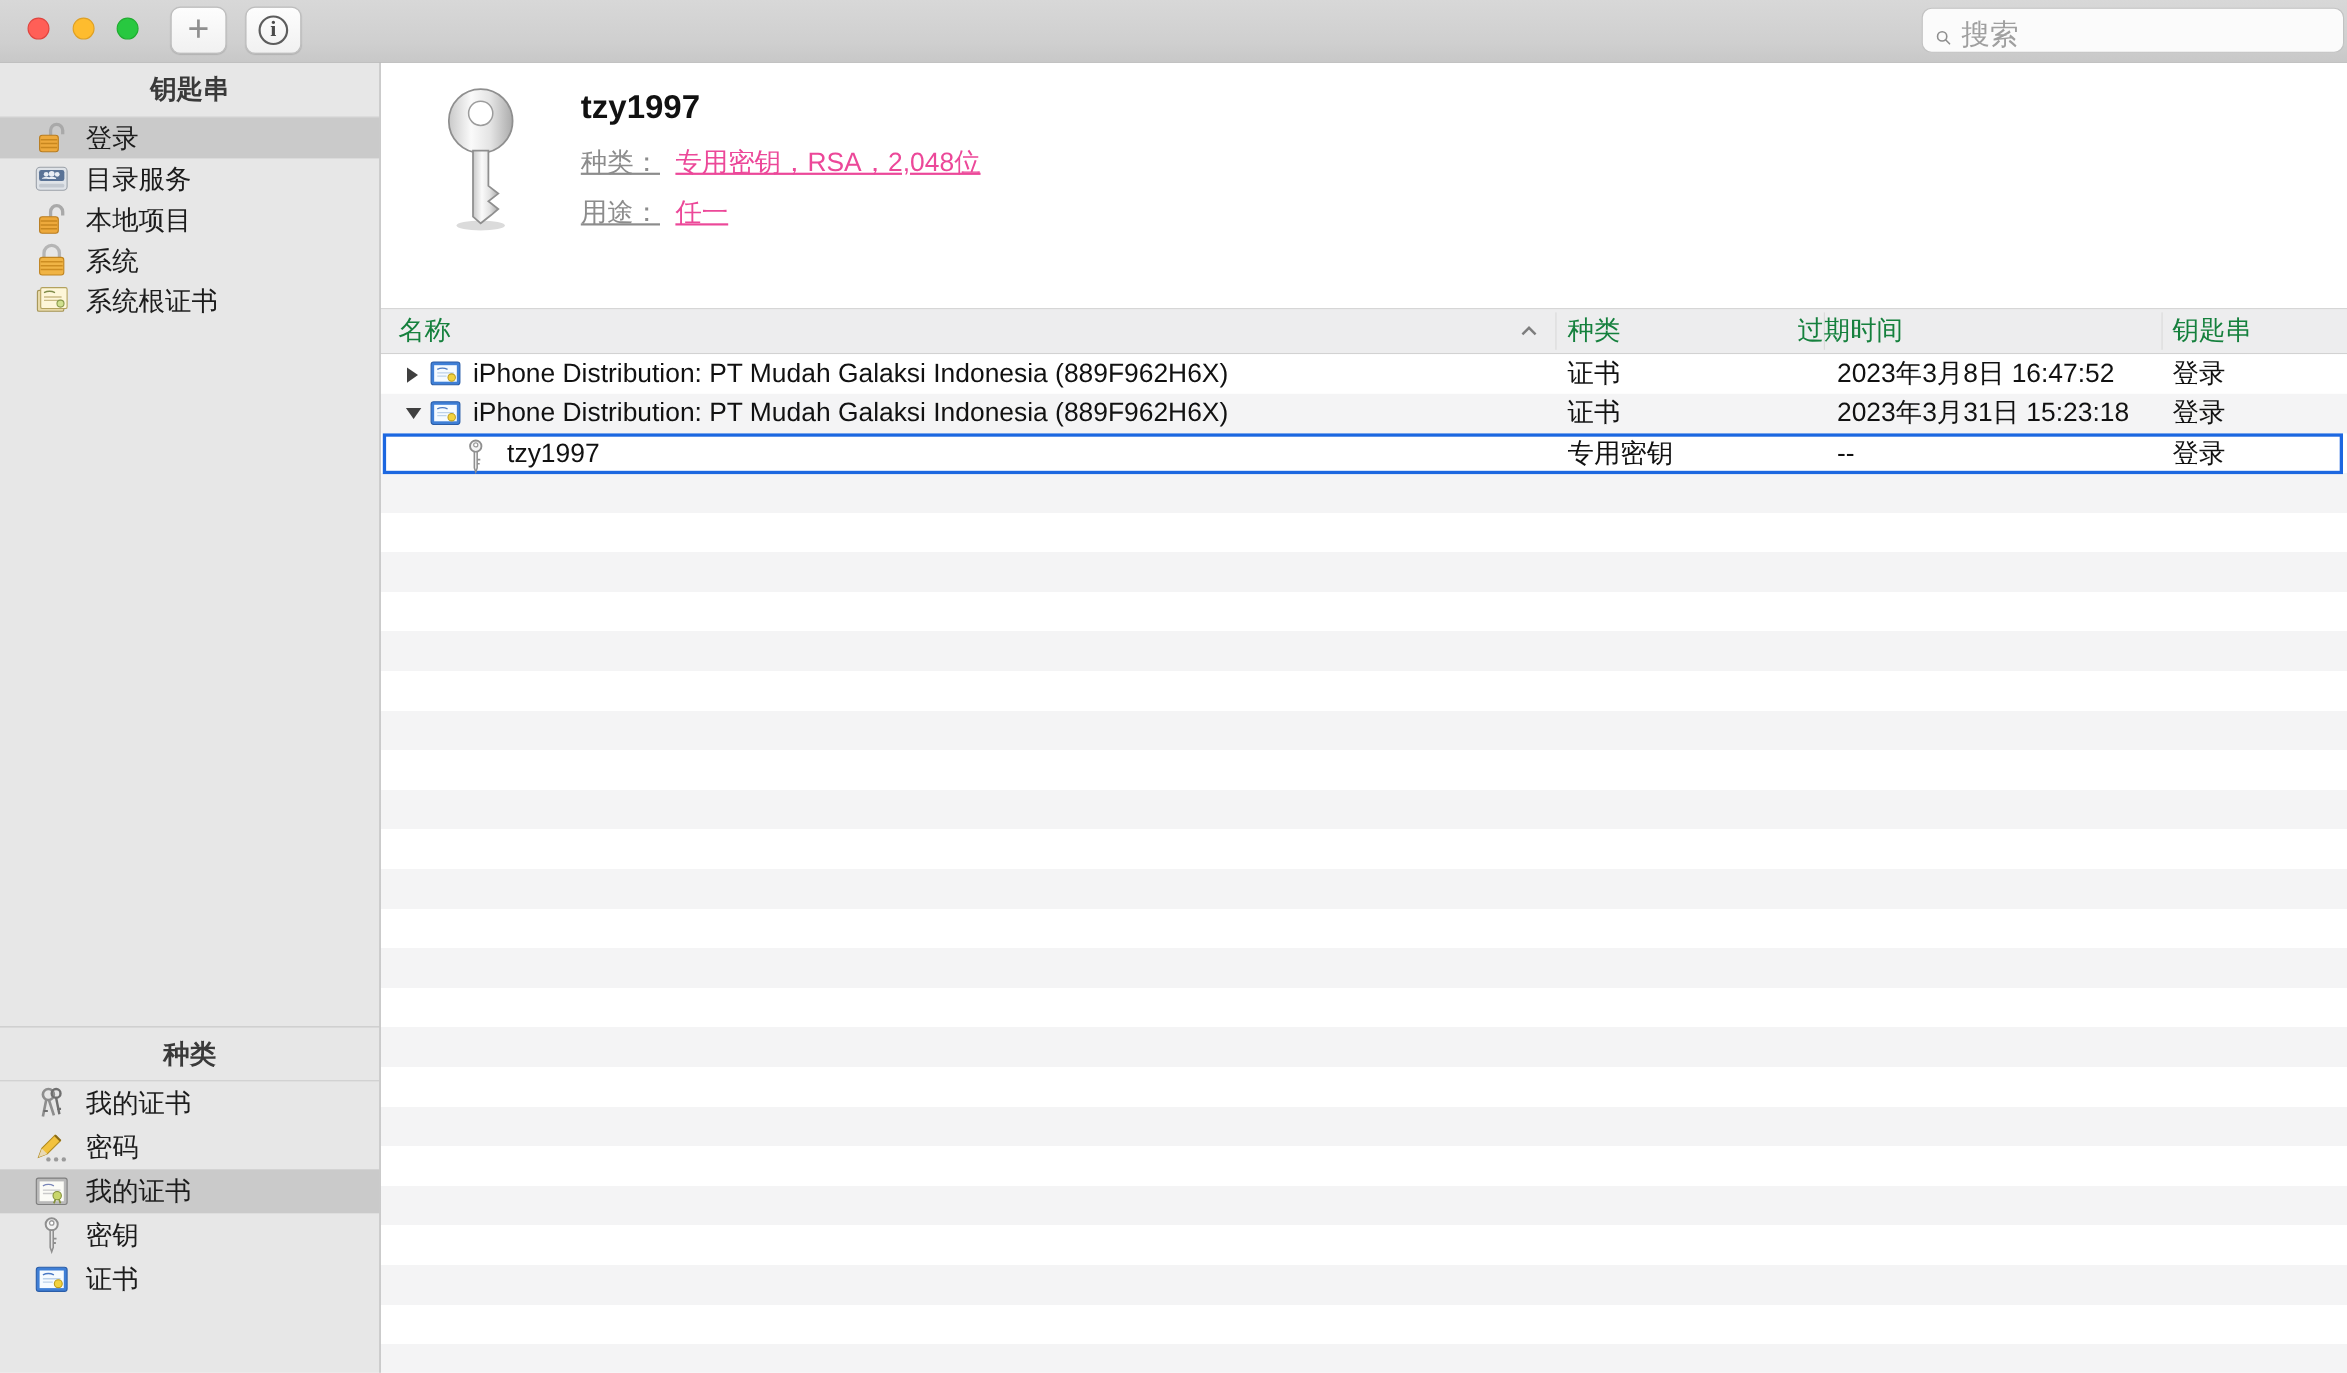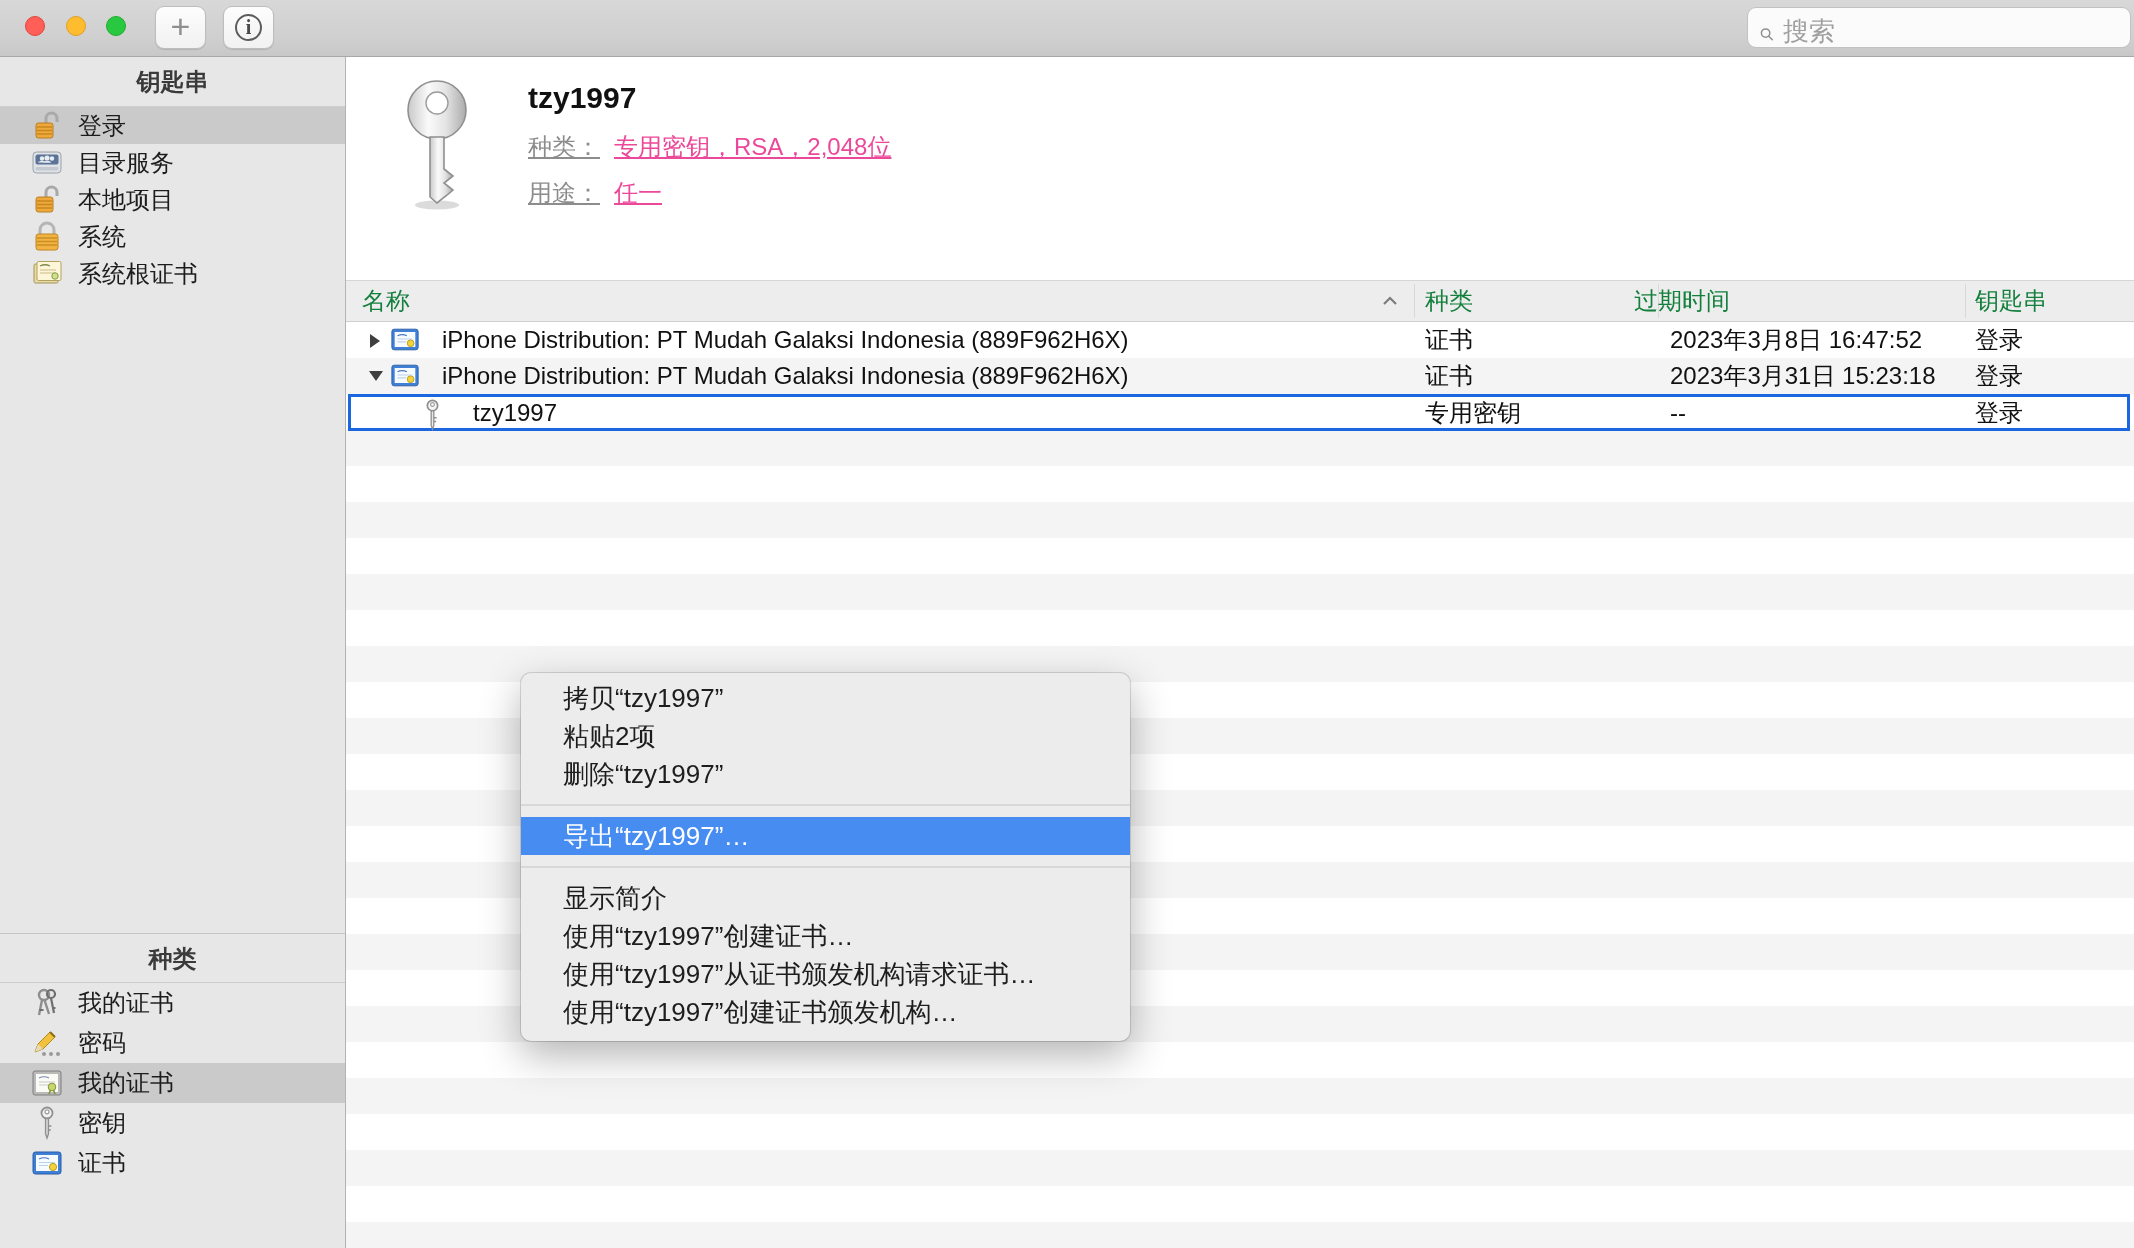--- a/index.html
+++ b/index.html
@@ -62,21 +62,21 @@
   .thead .h { position:absolute; top:0; line-height:40px; }
   .h-name { left:16px; } .h-kind { left:1079px; } .h-exp { left:1288px; } .h-kc { left:1629px; }
   .col-div { position:absolute; top:3px; height:34px; width:1px; background:#d9d9d9; }
   .cd1 { left:1068px; } .cd2 { left:1312px; } .cd3 { left:1619px; }
   .sort-ind { position:absolute; left:1032px; top:9px; }
 
   .rows-area { position:absolute; left:0; top:265px; width:100%; height:926px;
     background:repeating-linear-gradient(180deg,#ffffff 0px,#ffffff 36px,#f4f4f5 36px,#f4f4f5 72px); }
   .trow { position:absolute; left:0; width:100%; height:36px; font-size:24px; color:#111; }
   .trow .cell { position:absolute; top:0; line-height:36px; white-space:nowrap; }
-  .c-name { left:84px;margin-left:12px; } .c-kind { left:1079px; } .c-exp { left:1324px; } .c-kc { left:1629px; }
+  .c-name { left:84px; } .c-kind { left:1079px; } .c-exp { left:1324px; } .c-kc { left:1629px; }
   .disc { position:absolute; left:22px; top:11px; }
   .row-ic { position:absolute; left:44px; top:4px; }
   .r0 { top:0px; } .r1 { top:36px; background:#f4f4f5; } 
   .r2 { top:72px; height:37px; background:#fff; border:3px solid #1c67e0; left:2px; width:calc(100% - 6px); }
   .r2 .row-ic { left:72px; top:2px; } .r2 .c-name { left:110px; line-height:31px; }
   .r2 .cell { line-height:31px; }
   .r2 .c-kind { left:1074px; } .r2 .c-exp { left:1319px; } .r2 .c-kc { left:1624px; }
 
   
   .cmenu { position:absolute; left:175px; top:351px; width:609px; height:368px;
@@ -332,32 +332,16 @@
           <circle cx="10" cy="5.8" r="2" fill="#fff" stroke="#9a9a9a" stroke-width="1.2"></circle>
           <path d="M8.6 12.5 h2.8 V28 l-1.4 4 -1.4 -4 Z" fill="#e9e9e9" stroke="#8f8f8f" stroke-width="1.4"></path>
           <path d="M11.4 20 h3 M11.4 24 h2.4" stroke="#8f8f8f" stroke-width="1.6"></path>
         </svg>
         <span class="cell c-name">tzy1997</span>
         <span class="cell c-kind">专用密钥</span>
         <span class="cell c-exp">--</span>
         <span class="cell c-kc">登录</span>
       </div>
 
-      <div class="cmenu">
-        <div class="mitem">拷贝“tzy1997”</div>
-        <div class="mitem">粘贴2项</div>
-        <div class="mitem">删除“tzy1997”</div>
-        <div class="msep">
-            <i></i>
-          </div>
-        <div class="mitem hl">导出“tzy1997”…</div>
-        <div class="msep">
-            <i></i>
-          </div>
-        <div class="mitem">显示简介</div>
-        <div class="mitem">使用“tzy1997”创建证书…</div>
-        <div class="mitem">使用“tzy1997”从证书颁发机构请求证书…</div>
-        <div class="mitem">使用“tzy1997”创建证书颁发机构…</div>
-      </div>
 
     </div>
   </div>
 </div>
 
 </body></html>

